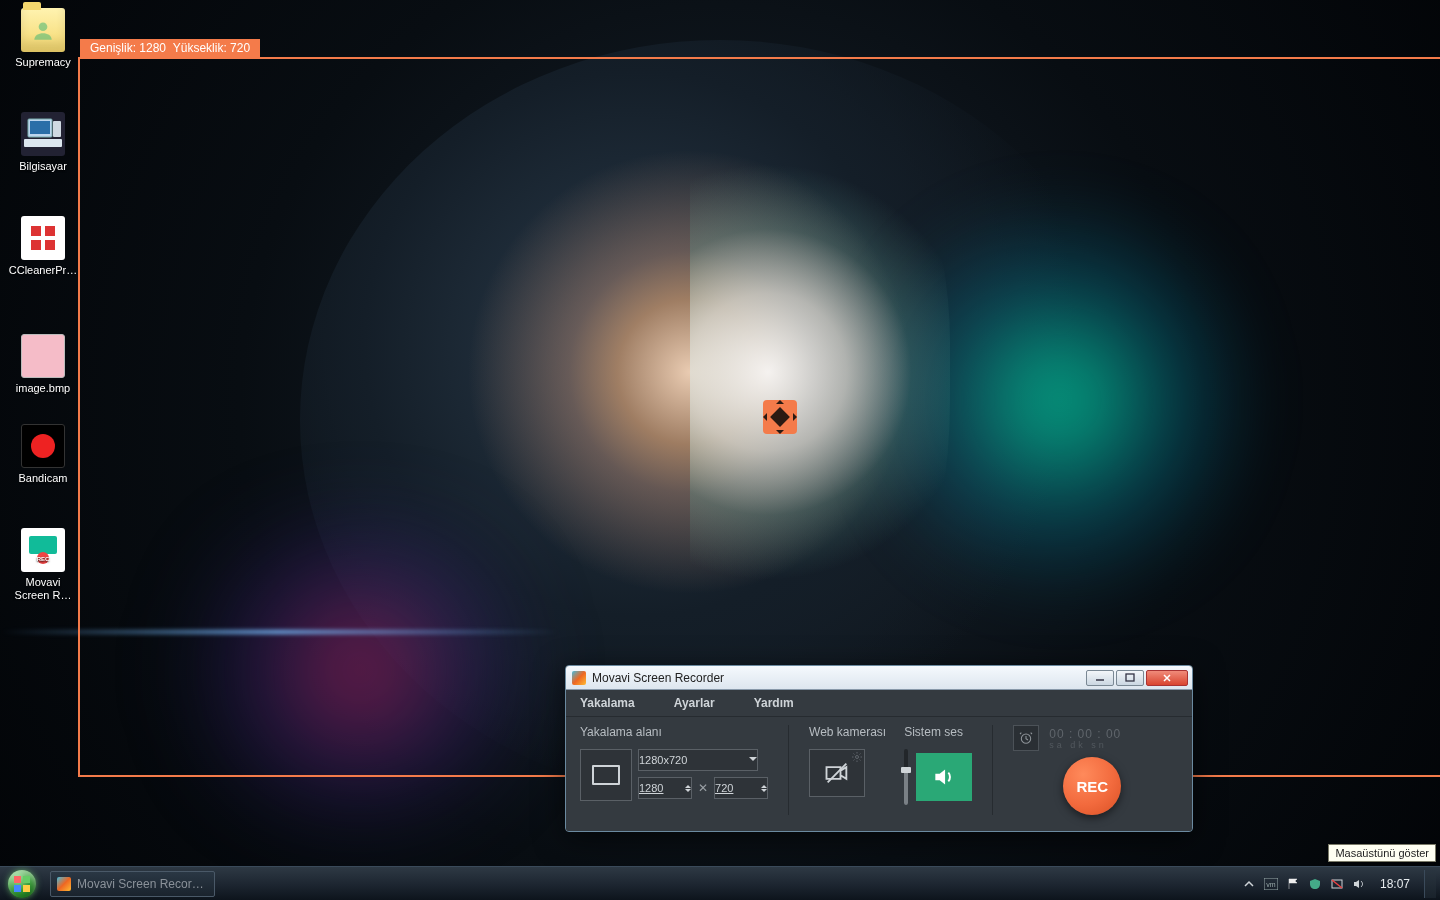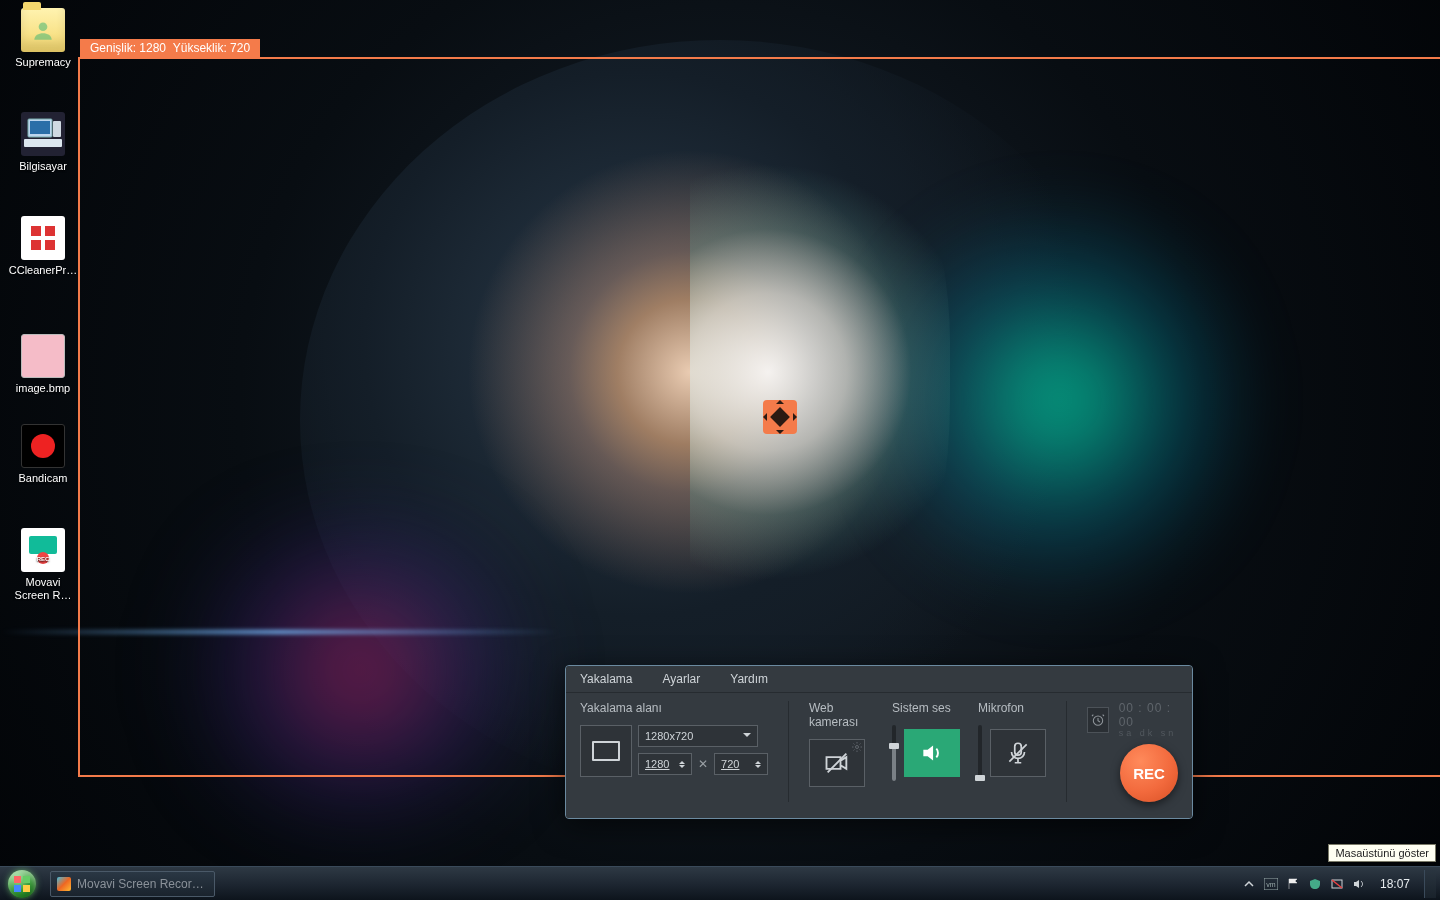--- a/index.html
+++ b/index.html
@@ -57,32 +57,32 @@
   height:24px; background:linear-gradient(#f5f9fd,#dde6ef);
   display:flex; align-items:center; padding:0 4px 0 6px;
   font-size:12px; color:#222; border-bottom:1px solid #89a;
 }
 .titlebar .ticon { width:14px; height:14px; margin-right:6px; background:linear-gradient(135deg,#4bd 0%,#e62 50%,#fb3 100%); border-radius:2px; }
 .titlebar .ttl { flex:1; }
 .tbtn { width:28px; height:16px; margin-left:2px; border:1px solid #7a8894; border-radius:2px; background:linear-gradient(#f3f6f9,#cbd7e2); display:flex; align-items:center; justify-content:center; cursor:pointer; }
 .tbtn.close { width:42px; background:linear-gradient(#f08b7a,#d94530); border-color:#a33; }
 .tbtn svg { width:10px; height:10px; }
 
-.menubar { display:flex; gap:30px; padding:6px 14px; font-size:12px; color:#cfd4d8; border-bottom:1px solid #262b30; background:#343a40; }
+.menubar { display:flex; gap:39px; padding:6px 14px; font-size:12px; color:#cfd4d8; border-bottom:1px solid #262b30; background:#343a40;font-weight:bold; }
 .menubar span { cursor:pointer; }
 
 .body { padding:8px 14px 16px 14px; display:flex; gap:18px; align-items:flex-start; background:#343a40; }
 .sect { display:flex; flex-direction:column; }
 .sect .hdr { font-size:12px; color:#b7bdc2; margin-bottom:10px; }
 
 .area-row1 { display:flex; gap:6px; align-items:flex-start; }
 .area-btn { width:52px; height:52px; border:1px solid #5a6066; background:#2e3338; display:flex; align-items:center; justify-content:center; cursor:pointer; }
 .area-btn .scr { width:28px; height:20px; border:2px solid #cfd4d8; border-radius:1px; position:relative; }
 .presets { display:flex; flex-direction:column; gap:6px; }
-.combo { height:22px; border:1px solid #5a6066; background:#2e3338; color:#cfd4d8; font-size:11px; display:flex; align-items:center; padding:0 6px; justify-content:space-between; cursor:pointer; position:relative; }
+.combo { height:22px; border:1px solid #5a6066; background:#2e3338; color:#cfd4d8; font-size:11px; display:flex; align-items:center; padding:0 0; justify-content:space-between; cursor:pointer; position:relative; }
 .combo.res { width:120px; }
 .spin { width:54px;text-decoration:underline; }
 .row2 { display:flex; align-items:center; gap:6px; }
 .x { color:#9aa0a5; font-size:12px; }
 .tri { width:0; height:0; border:4px solid transparent; border-top-color:#cfd4d8; margin-top:2px; }
 .spinctl { display:flex; flex-direction:column; gap:1px; margin-left:4px; }
 .spinctl div { width:0; height:0; border:3px solid transparent; }
 .spinctl .up { border-bottom-color:#cfd4d8; }
 .spinctl .dn { border-top-color:#cfd4d8; }
 
@@ -199,20 +199,39 @@
     <div class="cap-handle">
       <div class="diamond"></div>
         <div class="arr l"></div>
         <div class="arr r"></div>
         <div class="arr t"></div>
         <div class="arr b"></div>
     </div>
   </div>
 
   <div class="win">
+    <div class="titlebar">
+      <div class="ticon"></div>
+      <div class="ttl">Movavi Screen Recorder</div>
+      <div class="tbtn">
+          <svg viewBox="0 0 10 10">
+            <path d="M1 7h8" stroke="#334" stroke-width="1.5"></path>
+          </svg>
+        </div>
+      <div class="tbtn">
+          <svg viewBox="0 0 10 10">
+            <rect x="1" y="1" width="8" height="7" fill="none" stroke="#334" stroke-width="1.3"></rect>
+          </svg>
+        </div>
+      <div class="tbtn close">
+          <svg viewBox="0 0 10 10">
+            <path d="M2 2l6 6M8 2l-6 6" stroke="#fff" stroke-width="1.5"></path>
+          </svg>
+        </div>
+    </div>
 
     <div class="menubar">
       <span>Yakalama</span>
       <span>Ayarlar</span>
       <span>Yardım</span>
     </div>
 
     <div class="body">
 
       <div class="sect">
@@ -274,36 +293,20 @@
             </div>
           <div class="big active">
             <svg width="26" height="26" viewBox="0 0 24 24">
                 <path d="M4 9h4l5-4v14l-5-4H4z" fill="#fff"></path>
                 <path d="M16 8c2 2 2 6 0 8" stroke="#fff" fill="none" stroke-width="1.8"></path>
               </svg>
           </div>
         </div>
       </div>
 
-      <div class="sect disabled">
-        <div class="hdr">Mikrofon</div>
-        <div class="src">
-          <div class="vslider off">
-              <div class="fill"></div>
-              <div class="thumb"></div>
-            </div>
-          <div class="big">
-            <svg width="26" height="26" viewBox="0 0 24 24">
-                <rect x="9" y="3" width="6" height="11" rx="3" fill="none" stroke="#cfd4d8" stroke-width="1.6"></rect>
-                <path d="M6 11a6 6 0 0012 0M12 17v4M9 21h6" stroke="#cfd4d8" fill="none" stroke-width="1.6"></path>
-                <path d="M4 20L20 4" stroke="#cfd4d8" stroke-width="1.6"></path>
-              </svg>
-          </div>
-        </div>
-      </div>
 
       <div class="sep"></div>
 
       <div class="sect sched">
         <div class="sched-top">
           <div class="alarm">
             <svg width="16" height="16" viewBox="0 0 24 24">
                 <circle cx="12" cy="13" r="7" fill="none" stroke="currentColor" stroke-width="1.6"></circle>
                 <path d="M12 9v4l3 2M5 4L3 6M19 4l2 2" stroke="currentColor" fill="none" stroke-width="1.6"></path>
               </svg>

